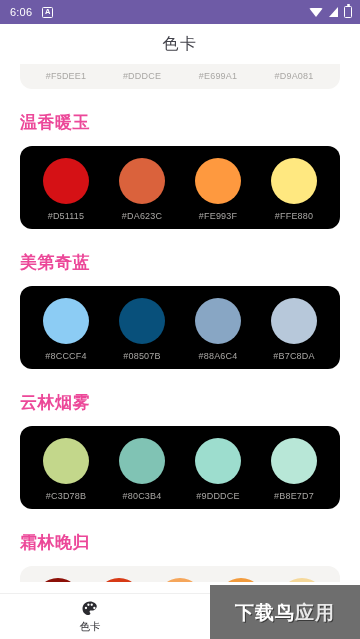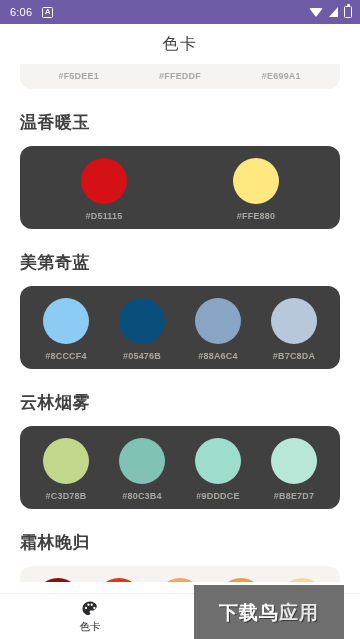--- a/index.html
+++ b/index.html
@@ -53,42 +53,42 @@
   }
 
   
   .content {
     position:absolute; top:64px; left:0; right:0; bottom:46px;
     overflow:hidden;
   }
   .scroller { padding:0 0 4px 0; }
 
   .card {
-    margin:0 20px; background:#404040; border-radius:12px;
+    margin:0 20px; background:#000000; border-radius:12px;
     padding:12px 8px 8px 8px;
   }
-  .swatch-row { display:flex;font-weight:bold; }
+  .swatch-row { display:flex; }
   .swatch { flex:1; display:flex; flex-direction:column; align-items:center; }
   .dot {
     width:46px; height:46px; border-radius:50%;
   }
   .hex {
     margin-top:7px; font-size:9px; color:#A9A7A4; letter-spacing:.2px;
     white-space:nowrap;
   }
 
   
   .card-clipped {
     margin:0 20px; background:#F5F4F2;
     border-radius:0 0 12px 12px;
     padding:0 8px 8px 8px; overflow:hidden;
   }
 
   .section-title {
-    font-size:17px; color:#404040; font-weight:bold;
+    font-size:17px; color:#ec4899; font-weight:bold;
     margin:22px 0 12px 20px; letter-spacing:.5px;
   }
 
   
   .card-bottomclip {
     margin:0 20px; background:#F5F4F2;
     border-radius:12px 12px 0 0;
     padding:12px 8px 0 8px; overflow:hidden; height:16px;
   }
 
@@ -102,21 +102,21 @@
     flex:1; display:flex; flex-direction:column;
     align-items:center; justify-content:center; gap:2px;
   }
   .nav-label { font-size:10.5px; }
   .nav-item.active .nav-label { color:#2B2B30; }
   .nav-item.inactive .nav-label { color:#8A8A90; }
   .nav-icon { width:18px; height:18px; display:block; }
 
   
   .watermark {
-    position:absolute; right:16px; bottom:0;
+    position:absolute; right:0; bottom:0;
     width:150px; height:54px; background:#6E6E6E;
     display:flex; flex-direction:column;
     align-items:center; justify-content:center;
     overflow:hidden;
   }
   .wm-top {
     font-size:19px; font-weight:bold; color:#FFFFFF;
     letter-spacing:1px; line-height:1;
     text-shadow:1px 1px 0 #3a3a3a;
   }
@@ -143,50 +143,61 @@
 <div class="app-title">色卡</div>
 
 <div class="content">
   <div class="scroller" id="palette-list">
       <div class="card-clipped">
         <div class="swatch-row">
           <div class="swatch">
             <div class="hex">#F5DEE1</div>
           </div>
           <div class="swatch">
-            <div class="hex">#FFEDDF</div>
+            <div class="hex">#DDDCE</div>
           </div>
           <div class="swatch">
             <div class="hex">#E699A1</div>
+          </div>
+          <div class="swatch">
+            <div class="hex">#D9A081</div>
           </div>
         </div>
       </div>
       <div class="section-title">温香暖玉</div>
       <div class="card">
         <div class="swatch-row">
           <div class="swatch">
             <div class="dot" style="background: rgb(213, 17, 21);"></div>
             <div class="hex">#D51115</div>
           </div>
           <div class="swatch">
+            <div class="dot" style="background: rgb(218, 98, 60);"></div>
+            <div class="hex">#DA623C</div>
+          </div>
+          <div class="swatch">
+            <div class="dot" style="background: rgb(254, 153, 63);"></div>
+            <div class="hex">#FE993F</div>
+          </div>
+          <div class="swatch">
             <div class="dot" style="background: rgb(255, 232, 128);"></div>
             <div class="hex">#FFE880</div>
           </div>
         </div>
       </div>
       <div class="section-title">美第奇蓝</div>
       <div class="card">
         <div class="swatch-row">
           <div class="swatch">
             <div class="dot" style="background: rgb(140, 204, 244);"></div>
             <div class="hex">#8CCCF4</div>
           </div>
           <div class="swatch">
             <div class="dot" style="background: rgb(8, 80, 123);"></div>
-            <div class="hex">#05476B</div>
+            <div class="hex">#08507B</div>
           </div>
           <div class="swatch">
             <div class="dot" style="background: rgb(136, 166, 196);"></div>
             <div class="hex">#88A6C4</div>
           </div>
           <div class="swatch">
             <div class="dot" style="background: rgb(183, 200, 218);"></div>
             <div class="hex">#B7C8DA</div>
           </div>
         </div>

